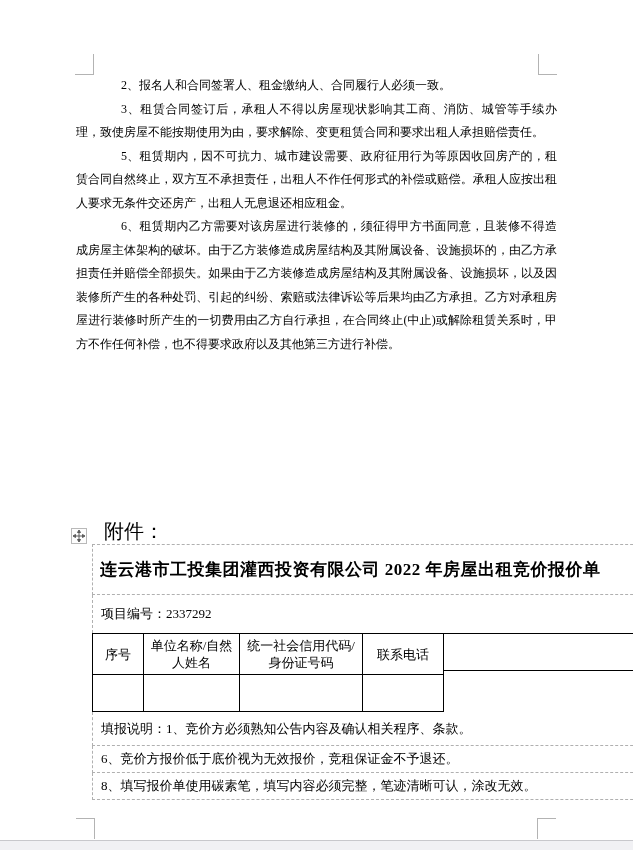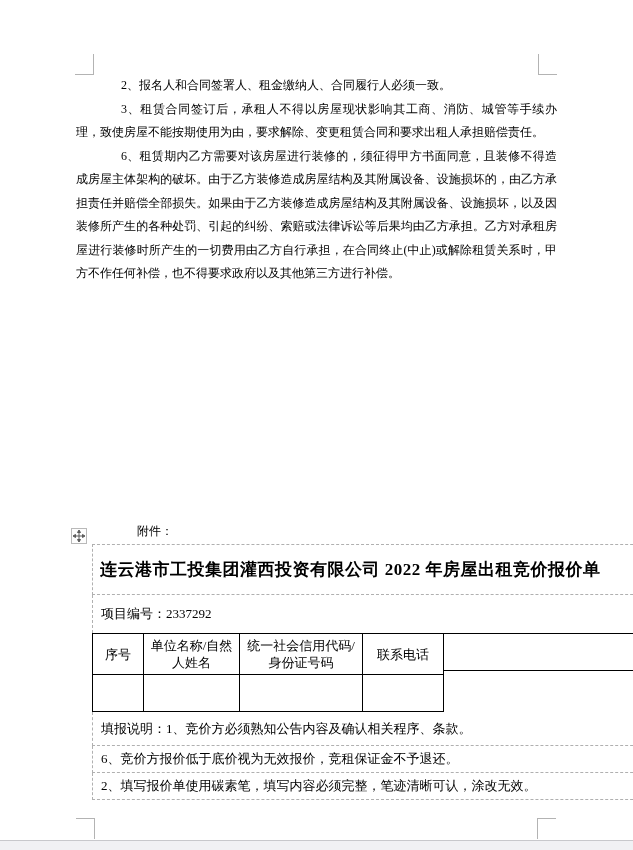--- a/index.html
+++ b/index.html
@@ -18,22 +18,22 @@
   .cm-tr{left:538px;top:54px;border-left:1px solid #b3b3b3;border-bottom:1px solid #b3b3b3;}
   .cm-bl{left:76px;top:818px;border-right:1px solid #b3b3b3;border-top:1px solid #b3b3b3;}
   .cm-br{left:537px;top:818px;border-left:1px solid #b3b3b3;border-top:1px solid #b3b3b3;}
   
   .bodytext{
     position:absolute;left:76px;top:74px;width:481px;
     font-size:12px;line-height:23.5px;text-align:justify;
   }
   .bodytext p{margin:0;text-indent:45px;}
   .attach{
-    position:absolute;left:92px;top:520px;width:481px;
-    font-size:12px;line-height:23px;text-indent:45px;
+    position:absolute;left:59px;top:520px;width:481px;
+    font-size:20px;line-height:23px;text-indent:45px;
   }
   
   .handle{
     position:absolute;left:71px;top:528px;width:16px;height:16px;
     border:1px solid #b9b9b9;background:#fdfdfd;
     display:flex;align-items:center;justify-content:center;box-sizing:border-box;
   }
   
   .formtable{position:absolute;left:92px;top:544px;width:576px;}
   .drow{border-left:1px dashed #b0b0b0;border-bottom:1px dashed #b0b0b0;box-sizing:border-box;
@@ -69,20 +69,21 @@
 <div class="page">
 
   <div class="cropmark cm-tl"></div>
   <div class="cropmark cm-tr"></div>
   <div class="cropmark cm-bl"></div>
   <div class="cropmark cm-br"></div>
 
   <div class="bodytext">
     <p>2、报名人和合同签署人、租金缴纳人、合同履行人必须一致。</p>
     <p>3、租赁合同签订后，承租人不得以房屋现状影响其工商、消防、城管等手续办理，致使房屋不能按期使用为由，要求解除、变更租赁合同和要求出租人承担赔偿责任。</p>
+    <p>5、租赁期内，因不可抗力、城市建设需要、政府征用行为等原因收回房产的，租赁合同自然终止，双方互不承担责任，出租人不作任何形式的补偿或赔偿。承租人应按出租人要求无条件交还房产，出租人无息退还相应租金。</p>
     <p>6、租赁期内乙方需要对该房屋进行装修的，须征得甲方书面同意，且装修不得造成房屋主体架构的破坏。由于乙方装修造成房屋结构及其附属设备、设施损坏的，由乙方承担责任并赔偿全部损失。如果由于乙方装修造成房屋结构及其附属设备、设施损坏，以及因装修所产生的各种处罚、引起的纠纷、索赔或法律诉讼等后果均由乙方承担。乙方对承租房屋进行装修时所产生的一切费用由乙方自行承担，在合同终止(中止)或解除租赁关系时，甲方不作任何补偿，也不得要求政府以及其他第三方进行补偿。</p>
   </div>
 
   <div class="attach">附件：</div>
 
   <div class="handle">
     <svg width="12" height="12" viewBox="0 0 24 24">
       <g stroke="#5a5a5a" stroke-width="2" fill="#5a5a5a">
         <line x1="12" y1="4" x2="12" y2="20"></line>
         <line x1="4" y1="12" x2="20" y2="12"></line>
@@ -118,20 +119,20 @@
       <div class="gcell gdata"></div>
     </div>
 
     <div class="drow row-note note1">
       <span>填报说明：1、竞价方必须熟知公告内容及确认相关程序、条款。</span>
     </div>
     <div class="drow row-note note2">
       <span>6、竞价方报价低于底价视为无效报价，竞租保证金不予退还。</span>
     </div>
     <div class="drow row-note note3">
-      <span>2、填写报价单使用碳素笔，填写内容必须完整，笔迹清晰可认，涂改无效。</span>
+      <span>8、填写报价单使用碳素笔，填写内容必须完整，笔迹清晰可认，涂改无效。</span>
     </div>
 
   </div>
 
   <div class="pagebottom"></div>
 
 </div>
 
 </body></html>

